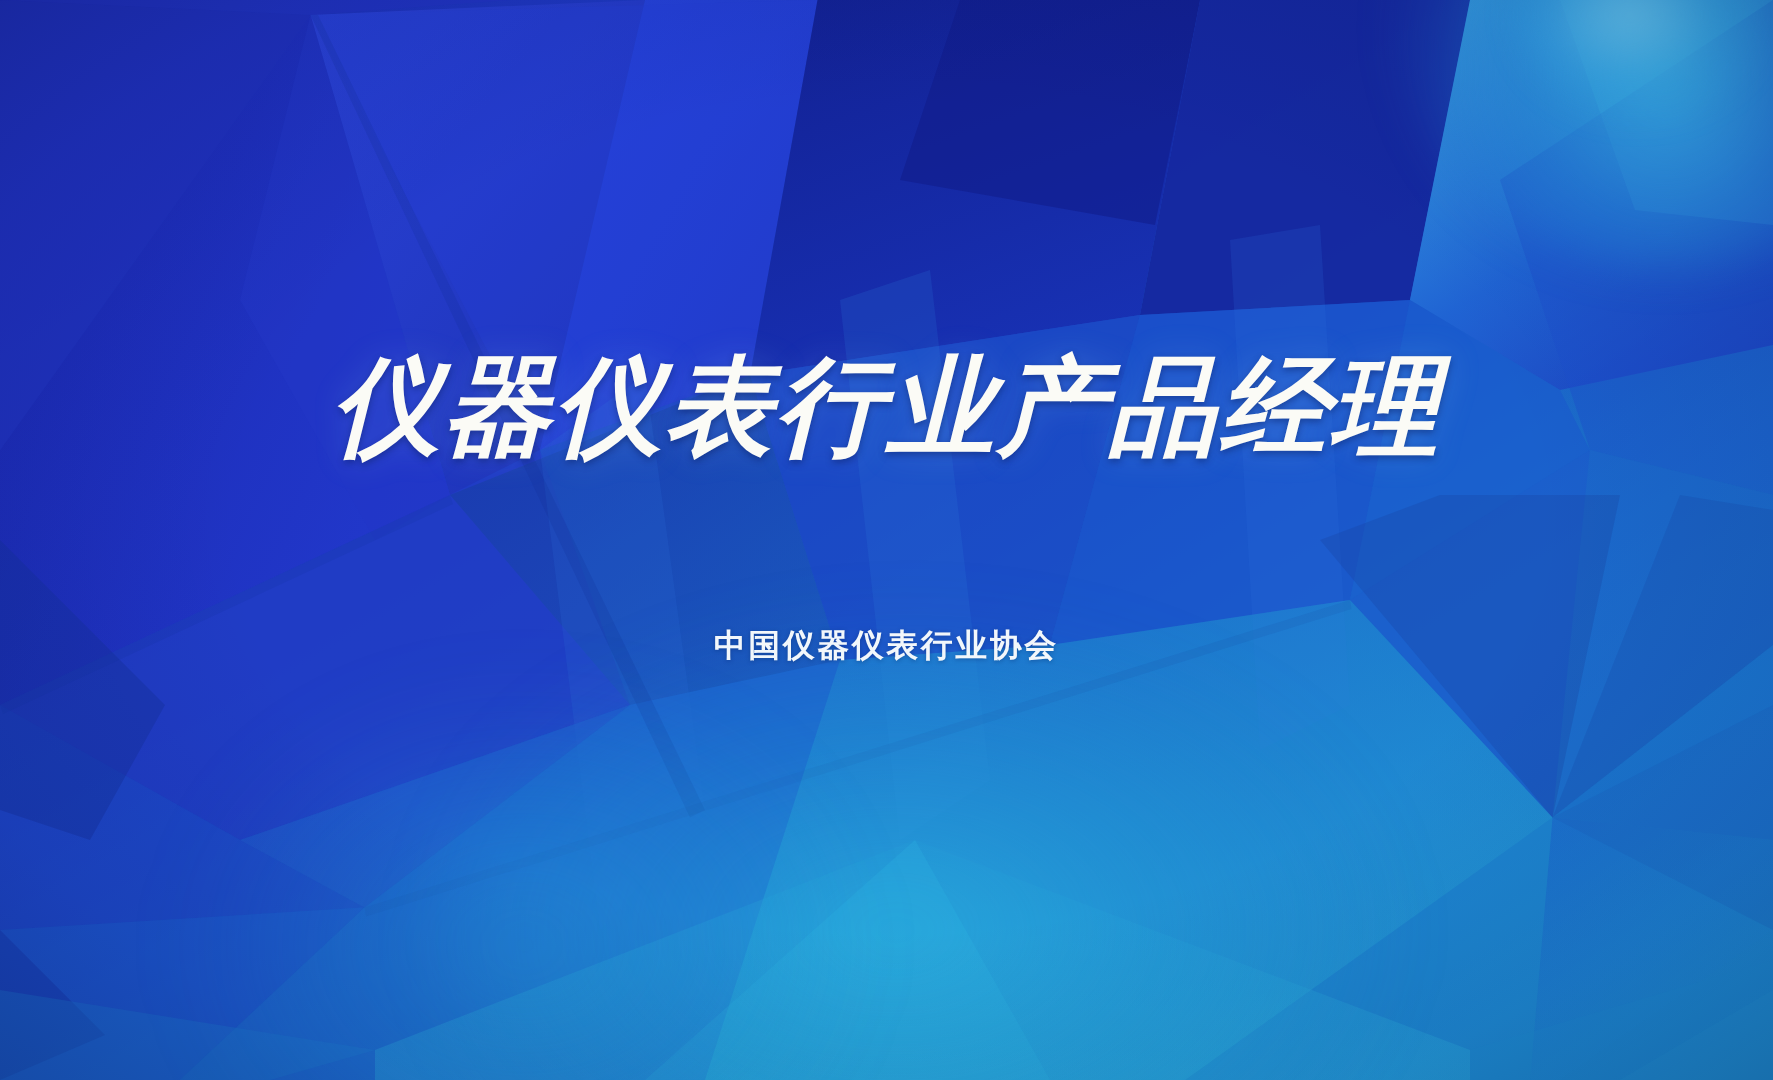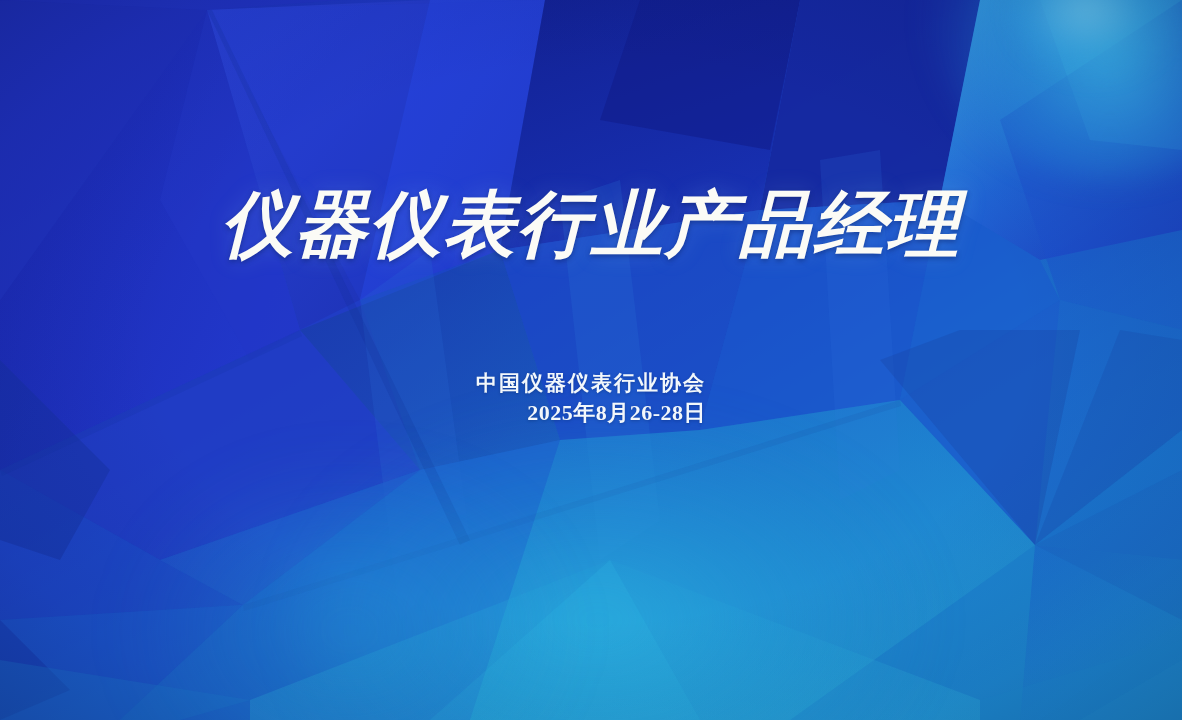--- a/index.html
+++ b/index.html
@@ -84,20 +84,21 @@
   }
 
   
   #text-layer {
     position: absolute;
     inset: 0;
     display: flex;
     flex-direction: column;
     align-items: center;
     pointer-events: none;
+    margin-top: 47px;
   }
 
   #title-block {
     margin-top: 178px;
     text-align: center;
   }
   .title-line {
     color: #fbfbf6;
     font-family: "Liberation Serif", "DejaVu Serif", serif;
     font-weight: 700;
@@ -108,21 +109,21 @@
     white-space: nowrap;
     text-shadow:
       0 2px 5px rgba(8,26,90,0.45),
       0 0 22px rgba(150,215,255,0.22);
   }
   #title-line-1 { letter-spacing: 2px; }
   #title-line-2 { letter-spacing: 6px; }
 
   #subtitle-block {
     margin-top: 96px;
-    text-align: right;
+    text-align: left;
   }
   .subtitle-line {
     color: #f2f7fb;
     font-family: "Liberation Serif", "DejaVu Serif", serif;
     font-weight: 700;
     font-size: 21px;
     line-height: 30px;
     letter-spacing: 2px;
     white-space: nowrap;
     text-shadow: 0 1px 3px rgba(10,40,100,0.40);
@@ -262,17 +263,16 @@
   <div id="vignette"></div>
 
   <div id="text-layer">
 
     <div id="title-block">
       <div class="title-line" id="title-line-1">仪器仪表行业产品经理</div>
     </div>
 
     <div id="subtitle-block">
       <div class="subtitle-line" id="subtitle-organizer">中国仪器仪表行业协会</div>
-      <div class="subtitle-line" id="subtitle-date">2025年8月26-28日</div>
     </div>
 
   </div>
 </div>
 
 </body></html>

